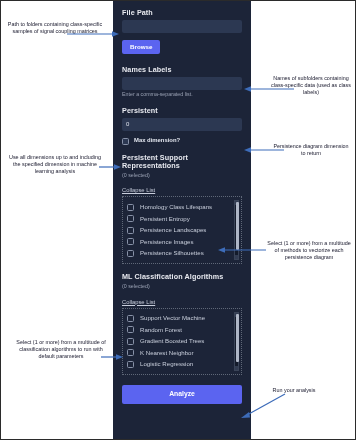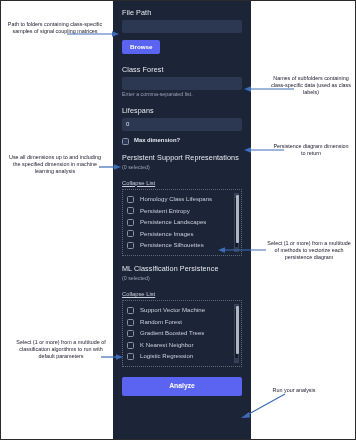--- a/index.html
+++ b/index.html
@@ -36,21 +36,21 @@
   }
   .panel-inner {
     padding: 8px 9px 8px 9px;
     box-sizing: border-box;
     width: 100%;
   }
 
   .field-label {
     color: #e8eaf0;
     font-size: 7.2px;
-    font-weight: normal;
+    font-weight: bold;
     letter-spacing: 0.1px;
     margin: 0 0 3px 0;
     line-height: 1.1;
   }
   .sub-note {
     color: #9aa2b4;
     font-size: 5.3px;
     margin: 2px 0 0 0;
     line-height: 1.1;
   }
@@ -225,27 +225,27 @@
   <div id="app-panel">
     <div class="panel-inner">
 
       <div class="field-label">File Path</div>
       <input class="text-input" type="text" placeholder="" style="">
 
       <button class="browse-btn">Browse</button>
 
       <div class="gap-lg"></div>
 
-      <div class="field-label">Class Forest</div>
+      <div class="field-label">Names Labels</div>
       <input class="text-input" type="text" placeholder="" style="">
       <div class="sub-note">Enter a comma-separated list.</div>
 
       <div class="gap-md"></div>
 
-      <div class="field-label">Lifespans</div>
+      <div class="field-label">Persistent</div>
       <input class="text-input" type="text" value="0" style="">
 
       <div class="checkbox-row">
         <span class="cb-box"></span>
         <span class="cb-label">Max dimension?</span>
       </div>
 
       <div class="gap-md"></div>
 
       <div class="field-label">Persistent Support Representations</div>
@@ -275,21 +275,21 @@
         </div>
         <div class="scrollbar">
           <span class="scroll-arrow up"></span>
           <span class="scroll-thumb"></span>
           <span class="scroll-arrow down"></span>
         </div>
       </div>
 
       <div class="gap-md"></div>
 
-      <div class="field-label">ML Classification Persistence</div>
+      <div class="field-label">ML Classification Algorithms</div>
       <div class="count-note">(0 selected)</div>
       <span class="collapse-link">Collapse List</span>
 
       <div class="listbox">
         <div class="list-item">
           <span class="li-box"></span>
           <span class="li-label">Support Vector Machine</span>
         </div>
         <div class="list-item">
           <span class="li-box"></span>

